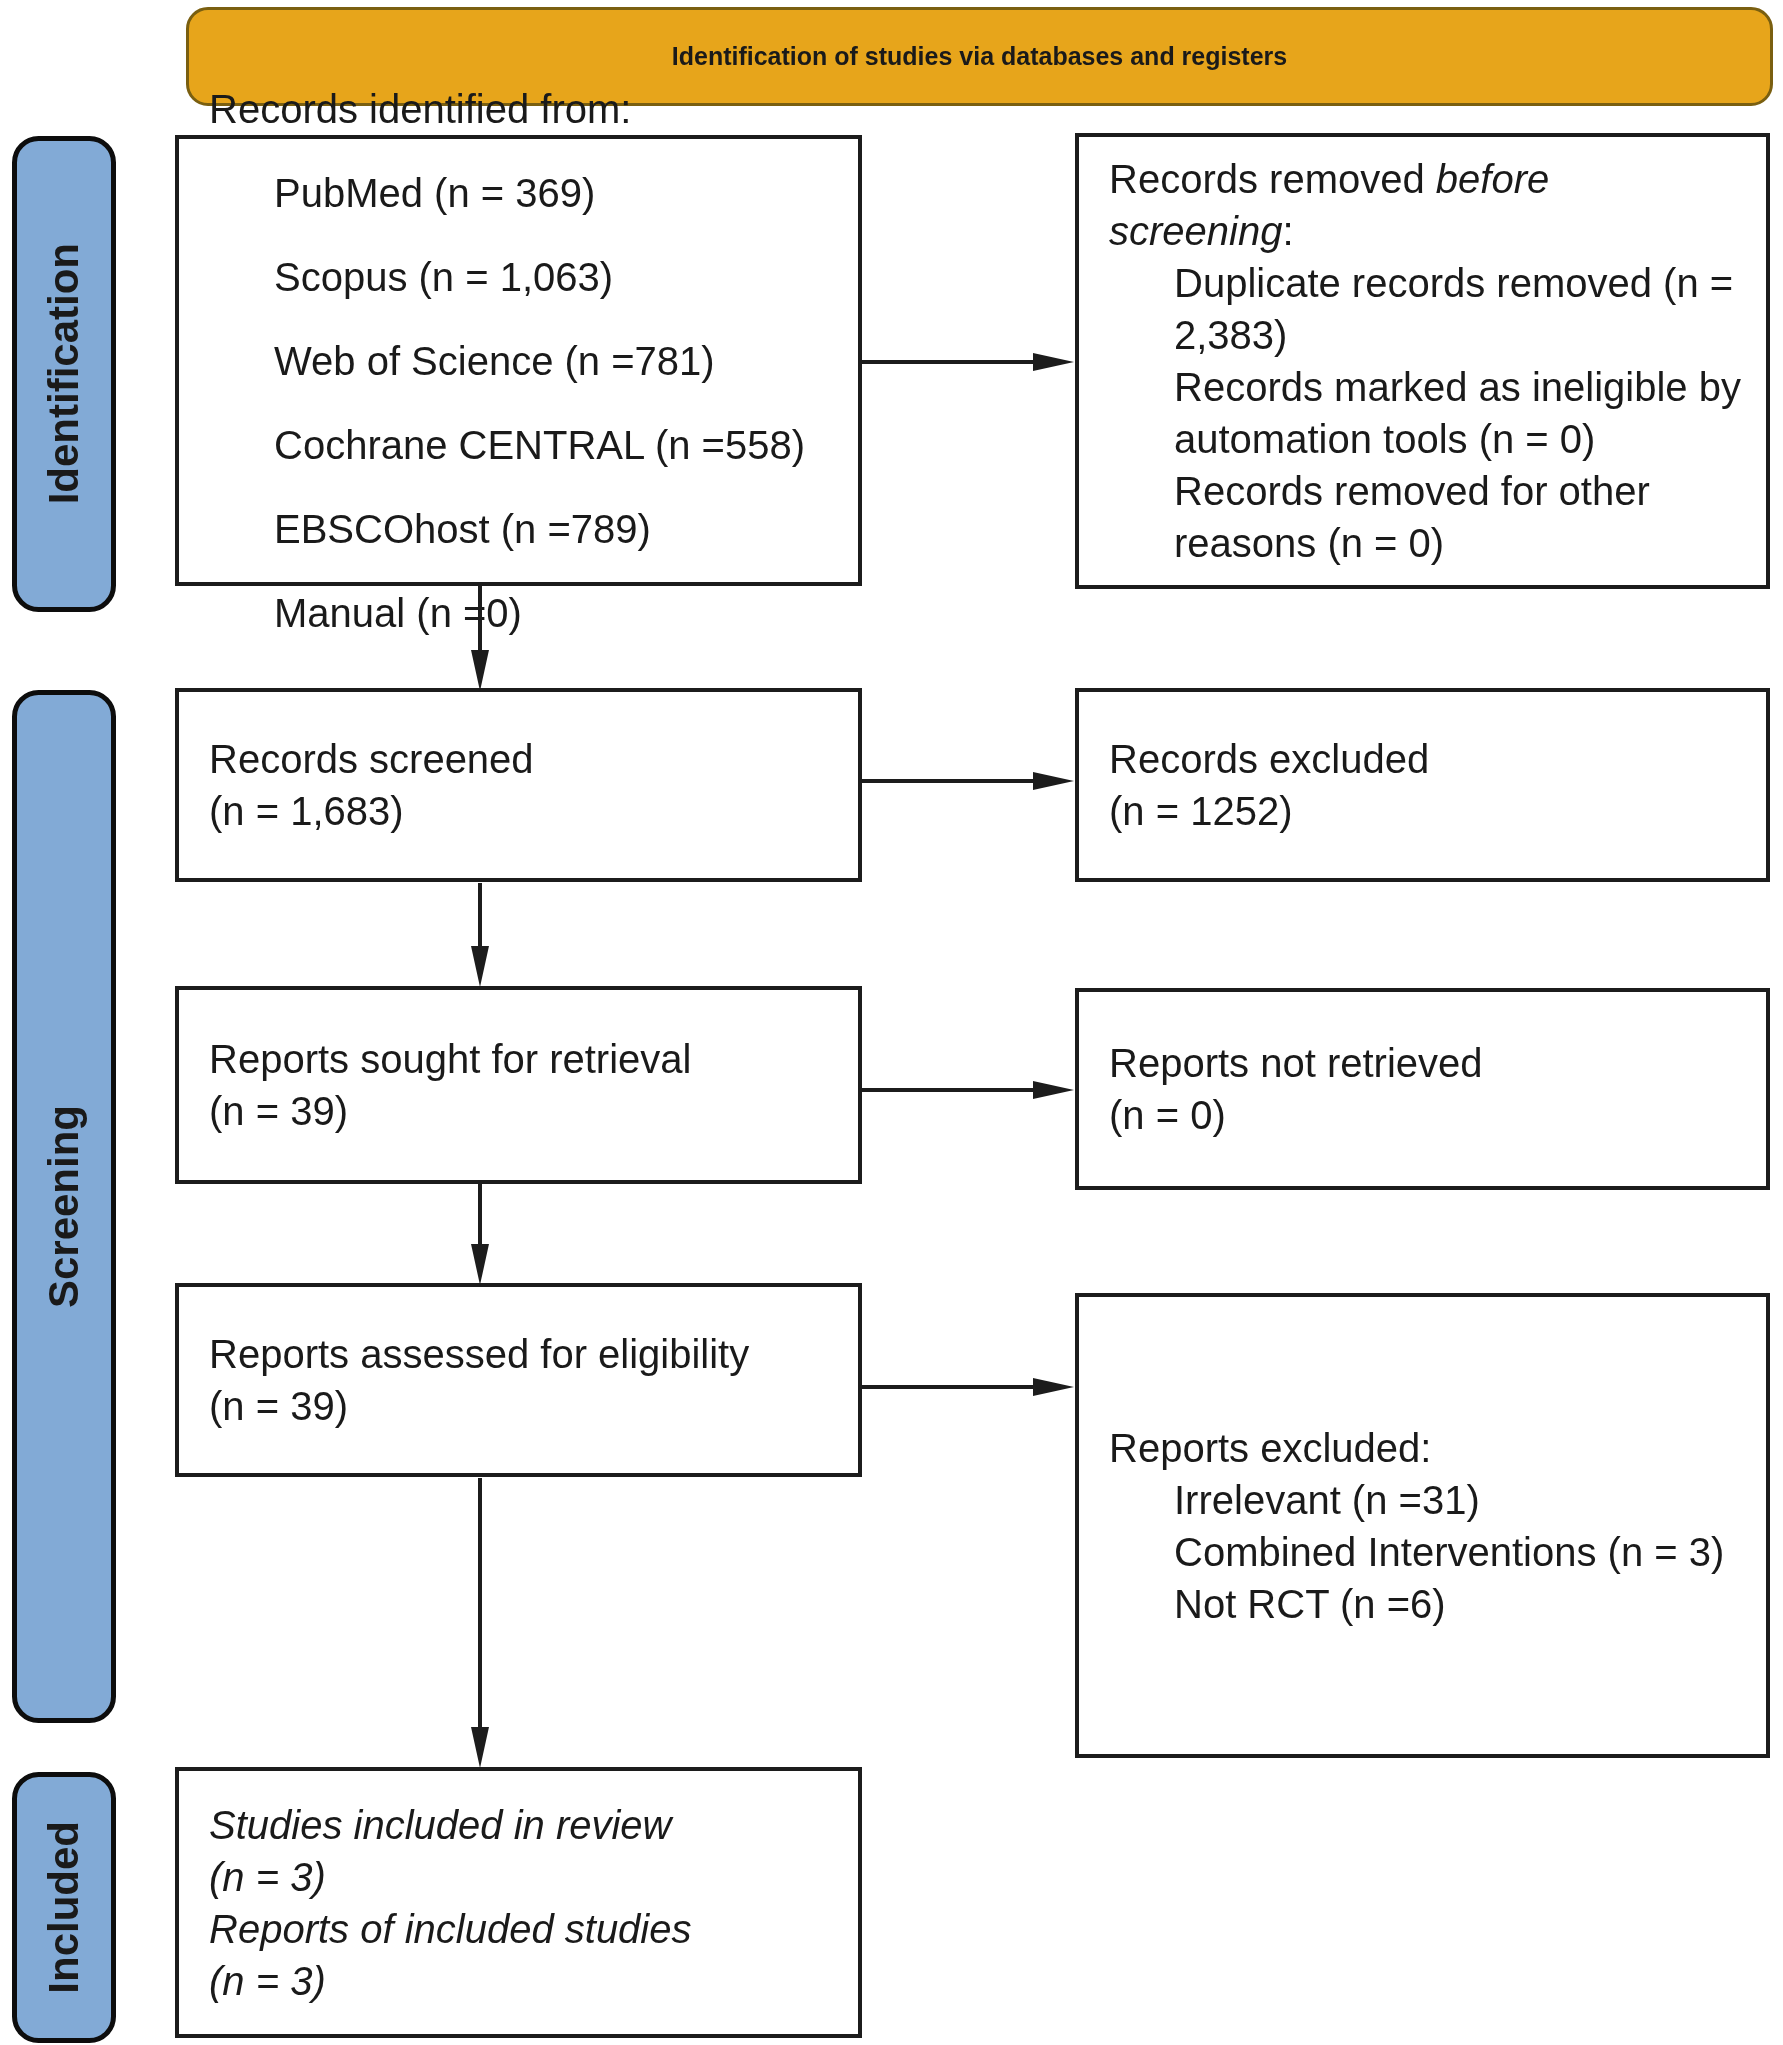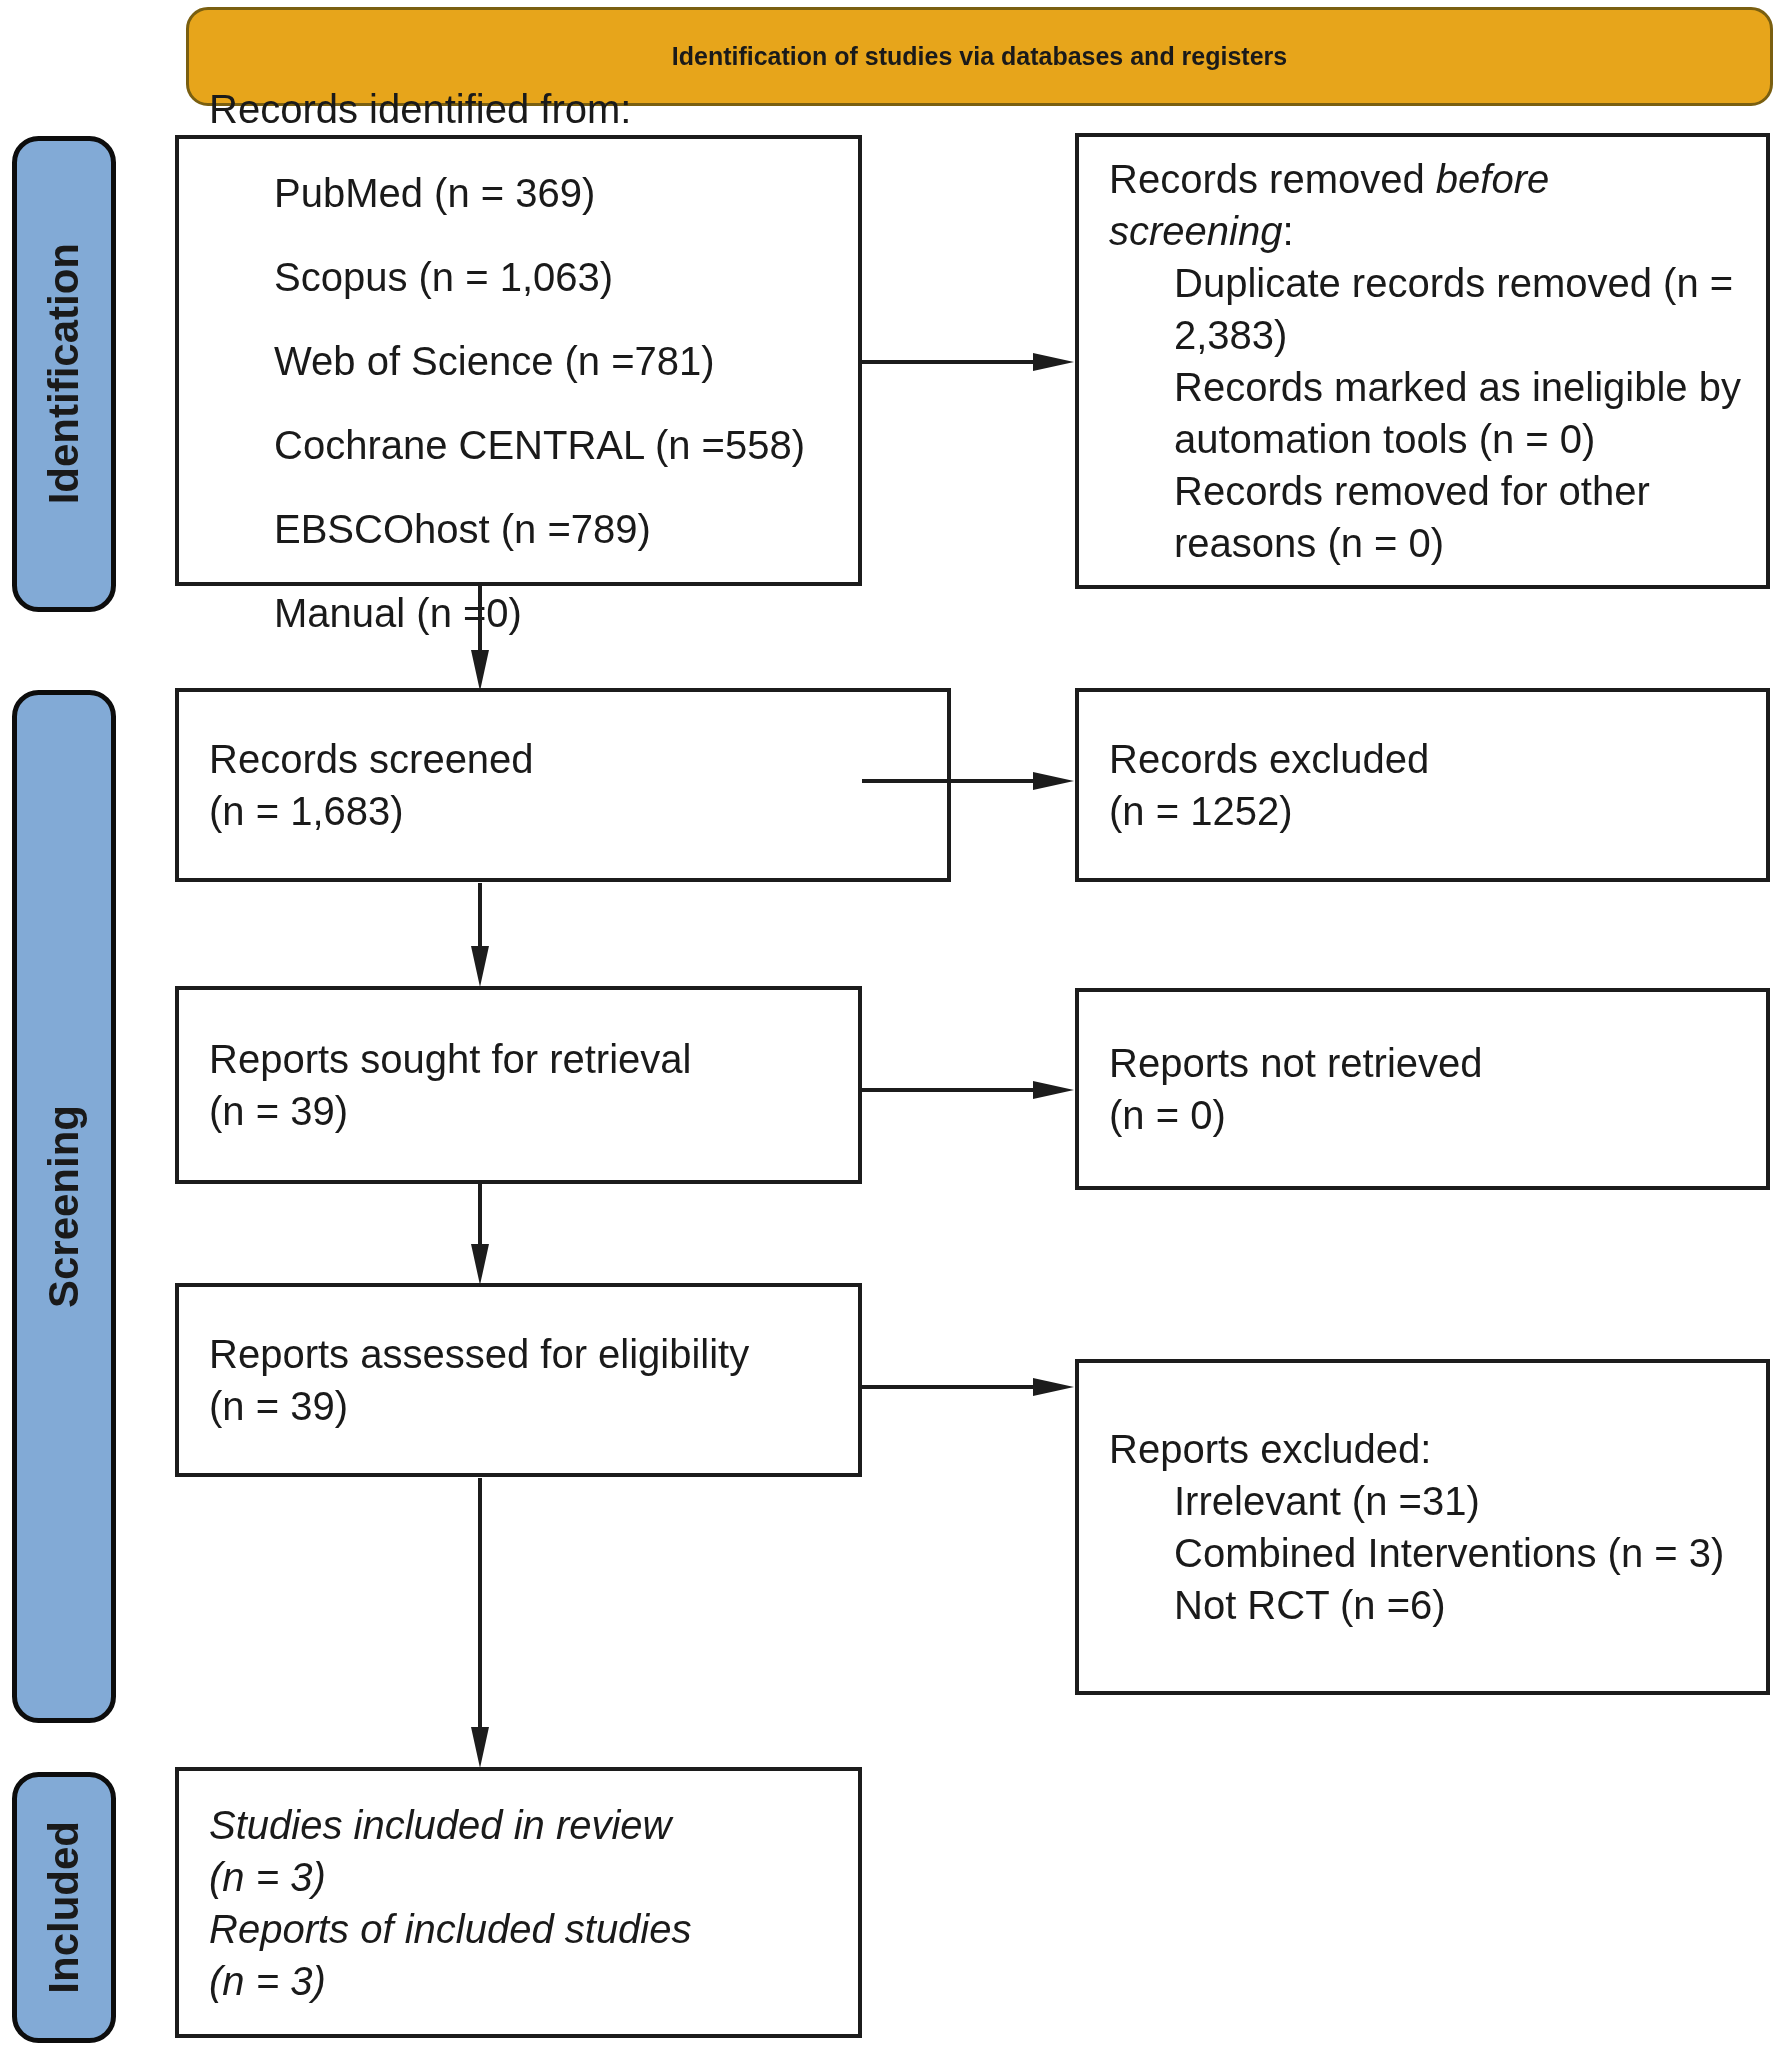--- a/index.html
+++ b/index.html
@@ -68,21 +68,21 @@
     <div class="indent">Manual (n =0)</div>
   </div>
 
   <div class="box" style="left:1075px;top:133px;width:695px;height:456px;">
     <div><span>Records removed </span><em>before screening</em><span>:</span></div>
     <div class="indent">Duplicate records removed (n = 2,383)</div>
     <div class="indent">Records marked as ineligible by automation tools (n = 0)</div>
     <div class="indent">Records removed for other reasons (n = 0)</div>
   </div>
 
-  <div class="box" style="left:175px;top:688px;width:776px;height:194px;">
+  <div class="box" style="left:175px;top:688px;width:687px;height:194px;">
     <div>Records screened</div>
     <div>(n = 1,683)</div>
   </div>
   <div class="box" style="left:1075px;top:688px;width:695px;height:194px;">
     <div>Records excluded</div>
     <div>(n = 1252)</div>
   </div>
 
   <div class="box" style="left:175px;top:986px;width:687px;height:198px;">
     <div>Reports sought for retrieval</div>
@@ -90,21 +90,21 @@
   </div>
   <div class="box" style="left:1075px;top:988px;width:695px;height:202px;">
     <div>Reports not retrieved</div>
     <div>(n = 0)</div>
   </div>
 
   <div class="box" style="left:175px;top:1283px;width:687px;height:194px;">
     <div>Reports assessed for eligibility</div>
     <div>(n = 39)</div>
   </div>
-  <div class="box" style="left:1075px;top:1359px;width:695px;height:336px;">
+  <div class="box" style="left:1075px;top:1293px;width:695px;height:465px;">
     <div>Reports excluded:</div>
     <div class="indent">Irrelevant (n =31)</div>
     <div class="indent">Combined Interventions (n = 3)</div>
     <div class="indent">Not RCT (n =6)</div>
   </div>
 
   <div class="box" style="left:175px;top:1767px;width:687px;height:271px;font-style:italic;">
     <div>Studies included in review</div>
     <div>(n = 3)</div>
     <div>Reports of included studies</div>

